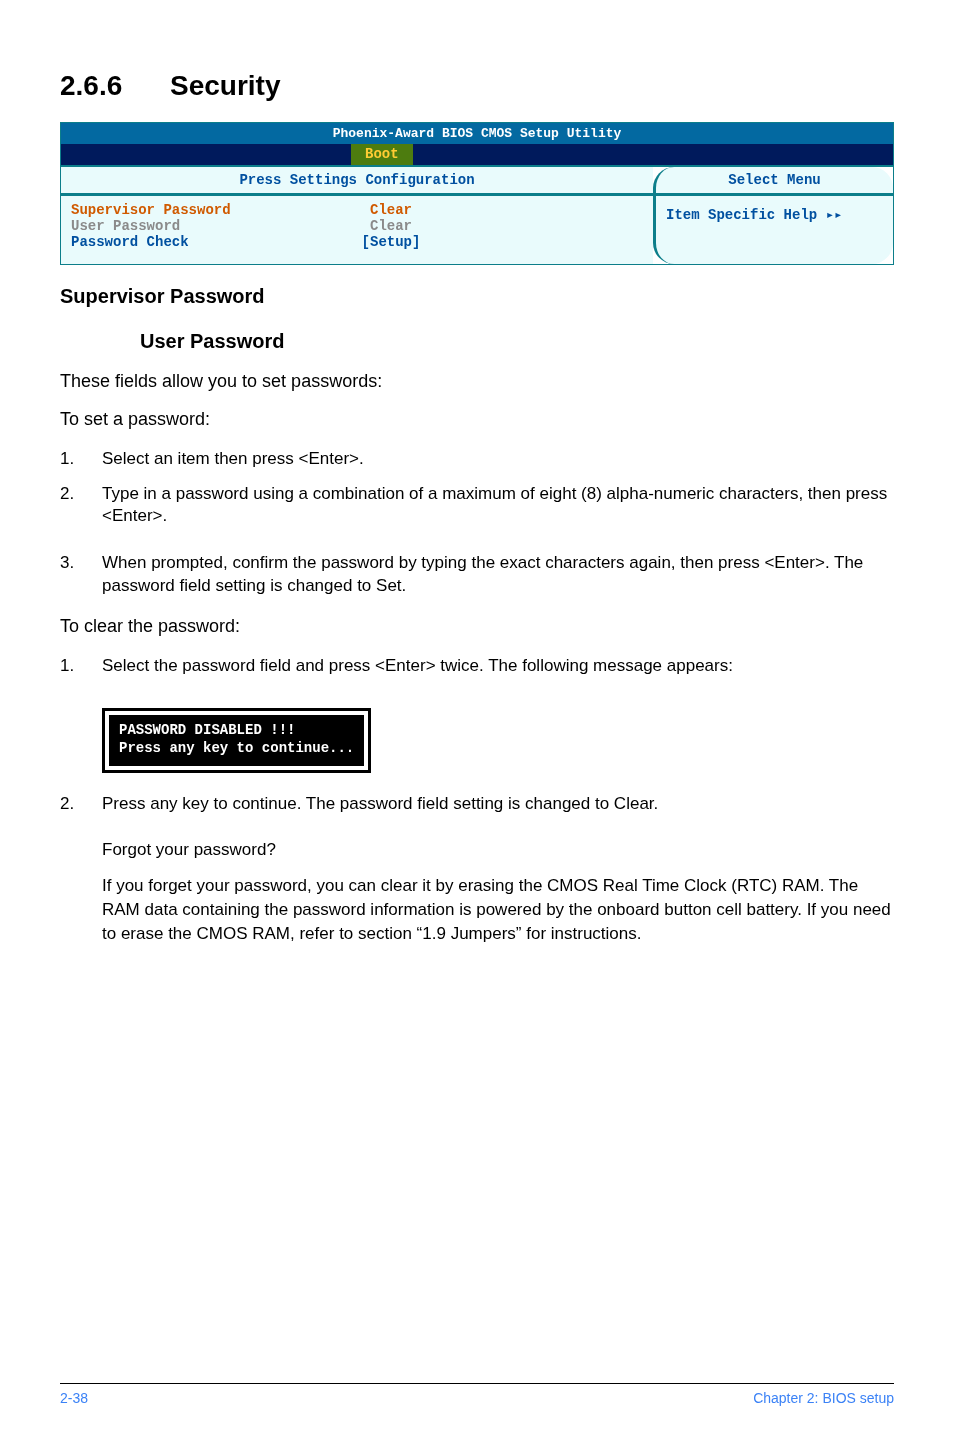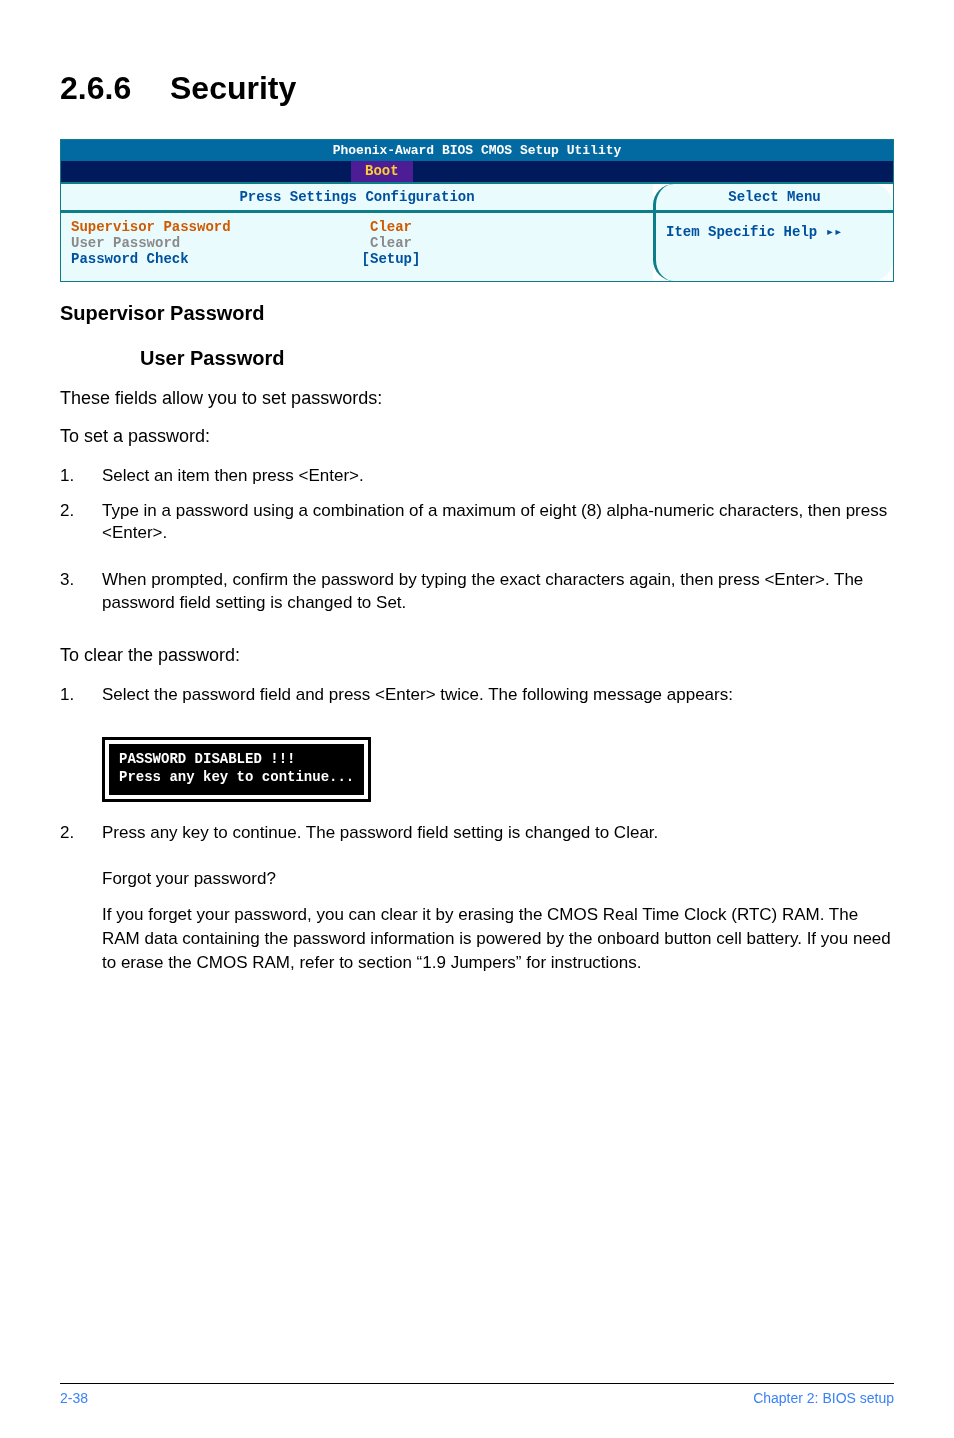--- a/index.html
+++ b/index.html
@@ -6,23 +6,23 @@
     body {
       width: 954px;
       height: 1438px;
       background: #fff;
       font-family: Arial, Helvetica, sans-serif;
       color: #000;
       padding: 70px 60px 40px 60px;
       position: relative;
     }
     .section-title {
-      font-size: 32px;
-      font-weight: bold;
-      margin-bottom: 32px;
+      font-size: 28px;
+      font-weight: bold;
+      margin-bottom: 20px;
     }
     .section-title .num { display: inline-block; width: 110px; }
     .bios-box {
       width: 100%;
       border: 1px solid #0c7e8a;
       font-family: "Courier New", monospace;
       font-size: 14px;
       font-weight: bold;
     }
     .bios-titlebar {
@@ -30,21 +30,21 @@
       color: #fff;
       text-align: center;
       padding: 3px 0;
       font-size: 13px;
     }
     .bios-tabrow {
       background: #001a5c;
       display: flex;
     }
     .bios-tab {
-      background: #4c1d95;
+      background: #4d7c0f;
       color: #ffcc33;
       padding: 2px 14px 3px 14px;
       margin-left: 290px;
       font-weight: bold;
     }
     .bios-body {
       display: flex;
       border-top: 2px solid #0c7e8a;
     }
     .bios-left {
@@ -172,21 +172,21 @@
   <div class="list-item">
     <div class="list-num">2.</div>
     <div class="list-body">Type in a password using a combination of a maximum of eight (8) alpha-numeric characters, then press &lt;Enter&gt;.</div>
   </div>
   <div class="list-item" style="margin-top:24px">
     <div class="list-num">3.</div>
     <div class="list-body">When prompted, confirm the password by typing the exact characters again, then press &lt;Enter&gt;. The password field setting is changed to Set.</div>
   </div>
 </div>
 
-<div class="para" style="margin-top:28px">To clear the password:</div>
+<div class="para" style="margin-top:16px">To clear the password:</div>
 
 <div class="list">
   <div class="list-item" style="margin-top:6px">
     <div class="list-num">1.</div>
     <div class="list-body">Select the password field and press &lt;Enter&gt; twice. The following message appears:</div>
   </div>
 </div>
 
 <div class="msg-box-wrap">
   <div class="msg-box">

